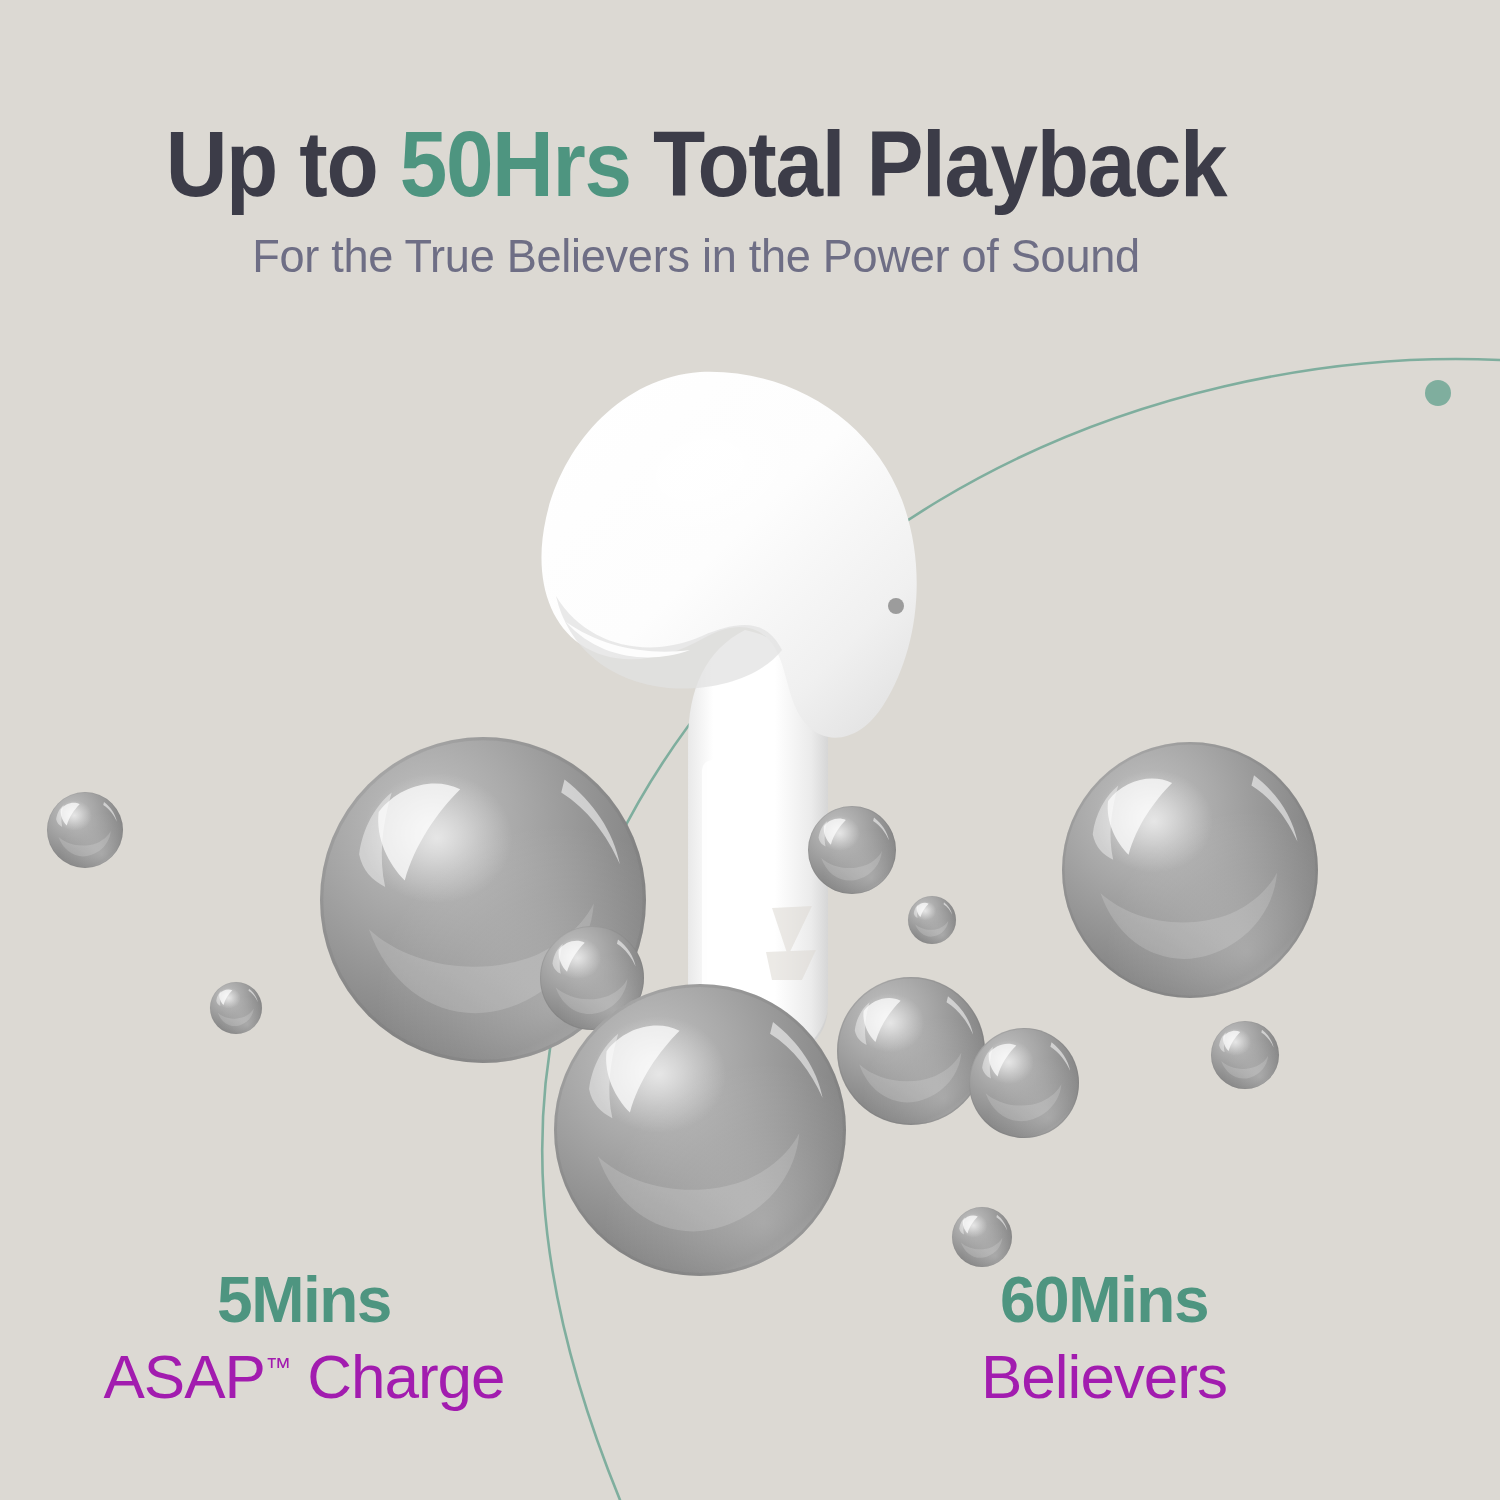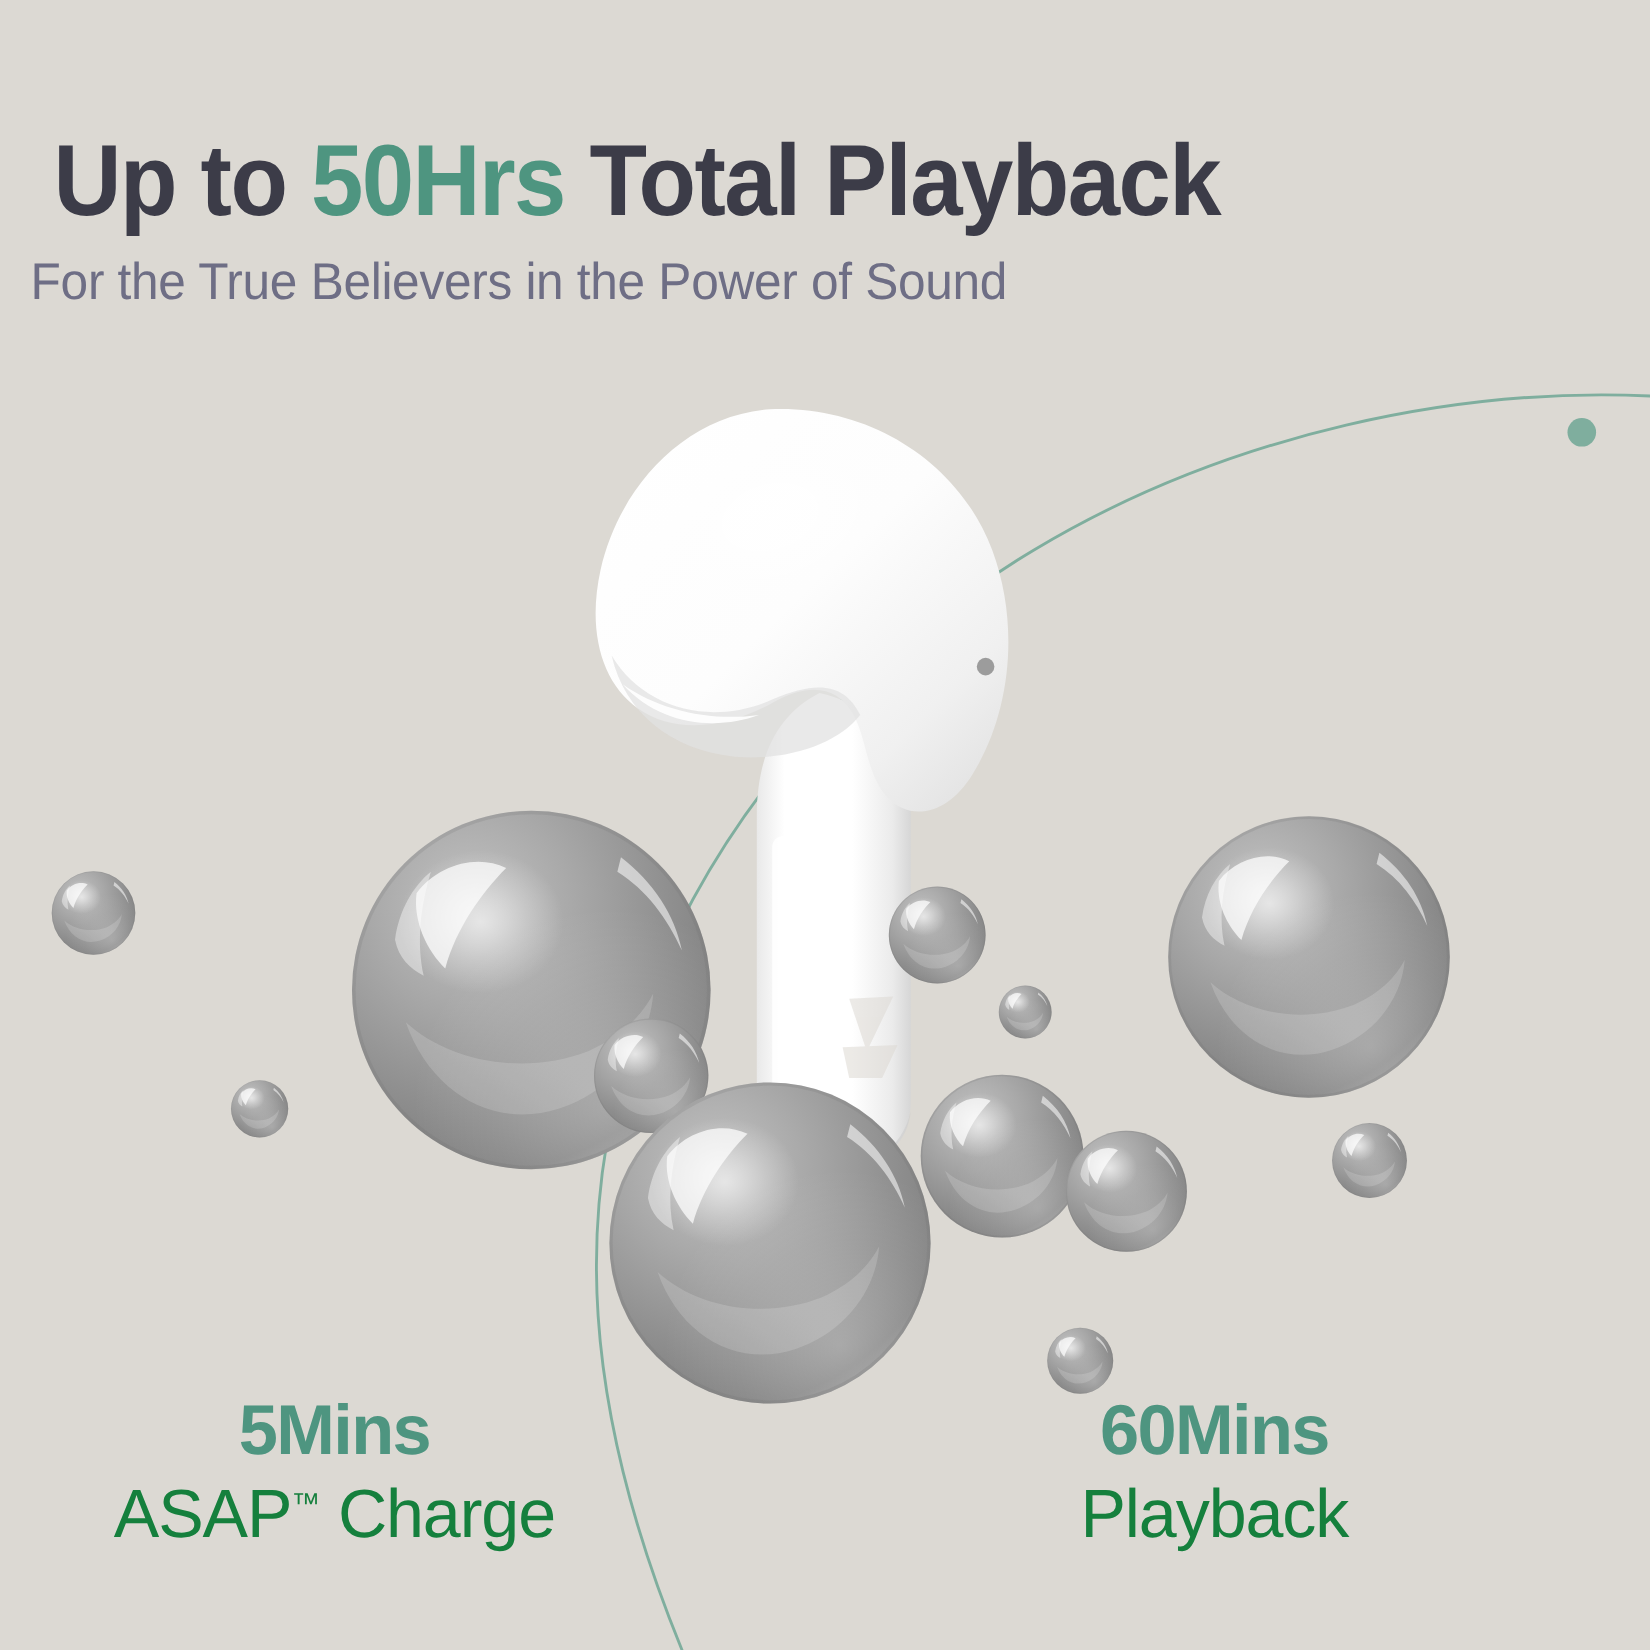--- a/index.html
+++ b/index.html
@@ -24,20 +24,21 @@
     width: 1500px;
     height: 1500px;
   }
 
   
   #headline-block {
     position: absolute;
     top: 118px;
     left: 0;
     width: 1392px;
+    text-align: center;
     z-index: 40;
   }
   #headline {
     margin: 0;
     font-size: 92px;
     line-height: 1.0;
     font-weight: 700;
     letter-spacing: -1.5px;
     color: #3c3c48;
     transform: scaleX(0.93);
@@ -81,21 +82,21 @@
     letter-spacing: -1.5px;
     color: #4e9580;
     white-space: nowrap;
   }
   .stat-label {
     margin: 14px 0 0 0;
     font-size: 62px;
     line-height: 1.0;
     font-weight: 400;
     letter-spacing: -1px;
-    color: #15803d;
+    color: #a21caf;
     white-space: nowrap;
   }
   .stat-label sup {
     font-size: 0.42em;
     vertical-align: super;
     letter-spacing: 0;
   }
 </style>
 </head>
 <body>
@@ -250,16 +251,16 @@
     <p id="subtitle">For the True Believers in the Power of Sound</p>
   </div>
 
   <div class="stat" id="stat-left">
     <p class="stat-value">5Mins</p>
     <p class="stat-label"><span>ASAP</span><sup>™</sup><span> Charge</span></p>
   </div>
 
   <div class="stat" id="stat-right">
     <p class="stat-value">60Mins</p>
-    <p class="stat-label"><span>Playback</span><sup></sup><span></span></p>
+    <p class="stat-label"><span>Believers</span><sup></sup><span></span></p>
   </div>
 
 </div>
 
 </body></html>

